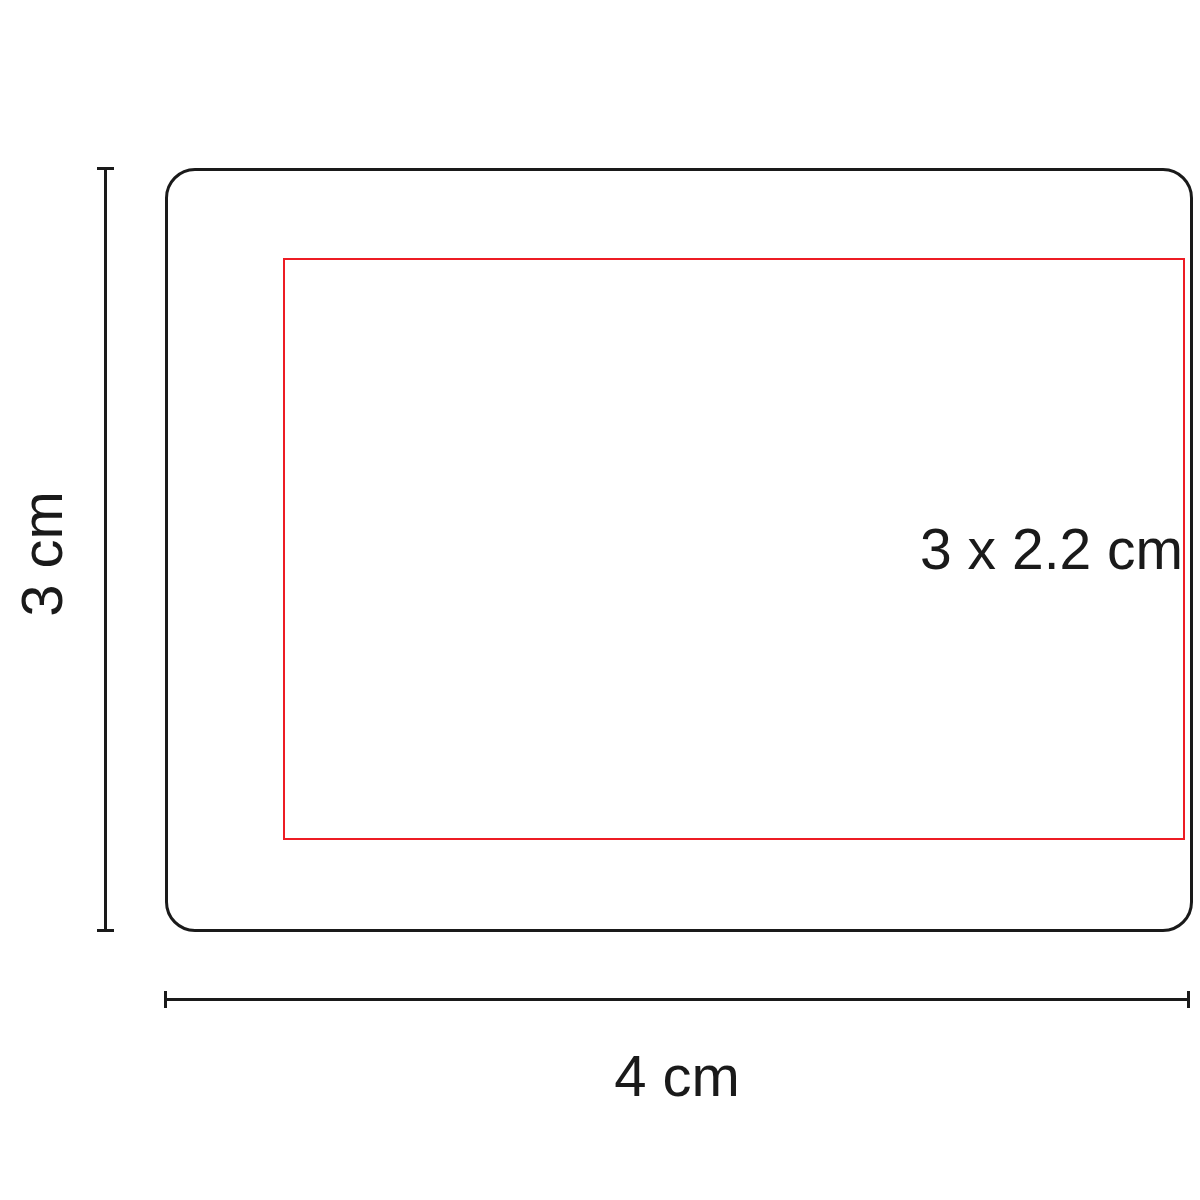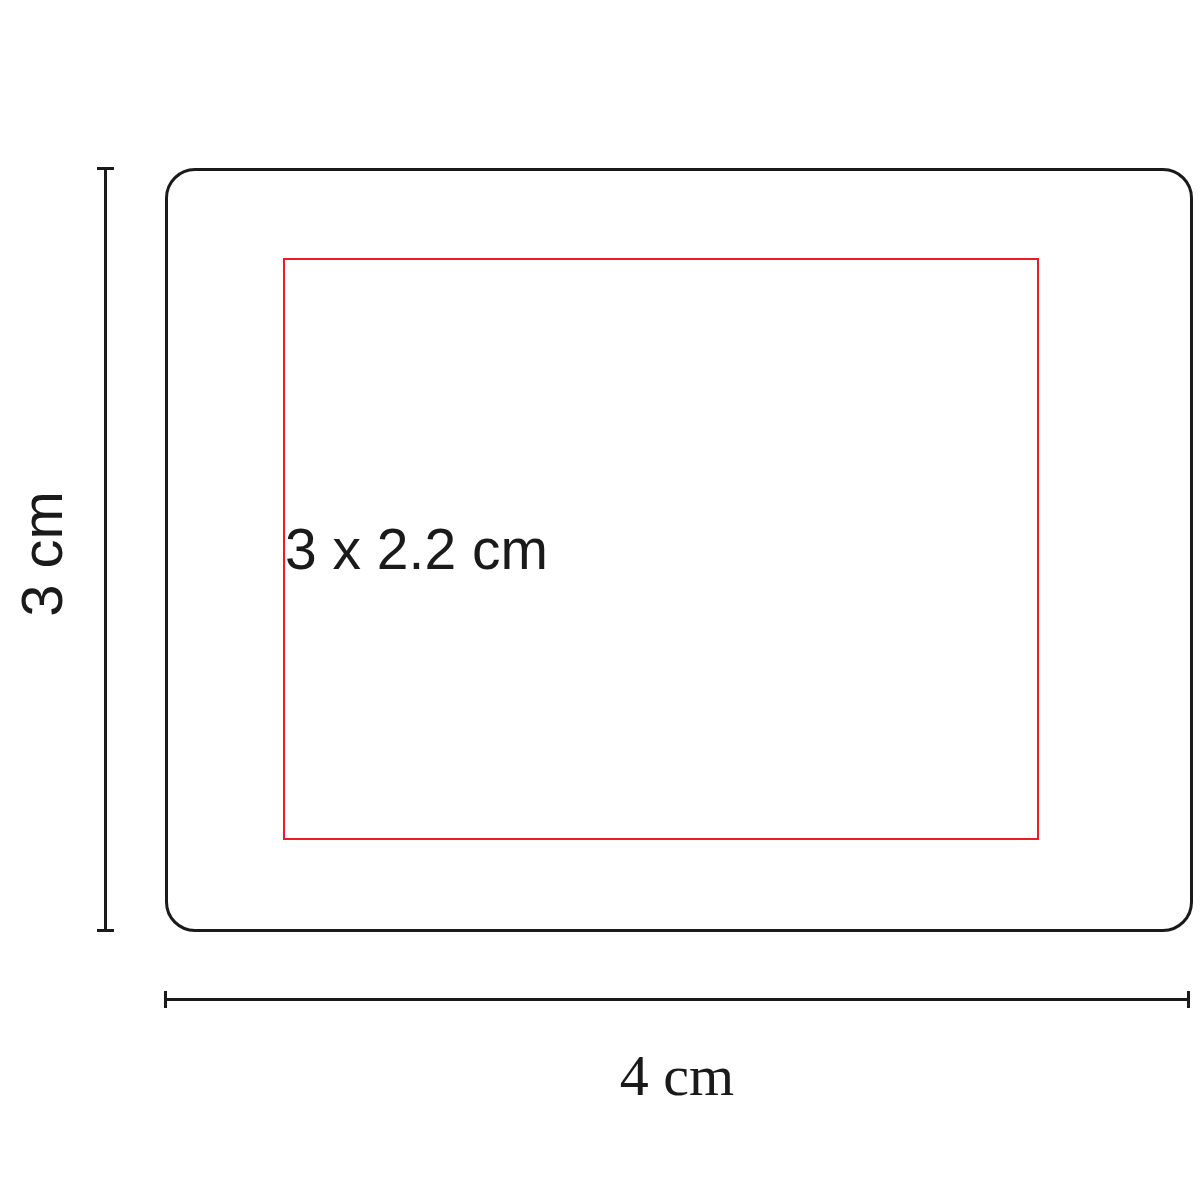--- a/index.html
+++ b/index.html
@@ -25,27 +25,27 @@
     box-sizing: border-box;
     border: 3px solid var(--outline, #1a1a1a);
     border-radius: 30px;
     background: transparent;
   }
   
   .imprint-rect {
     position: absolute;
     left: 283px;
     top: 258px;
-    width: 756px;
+    width: 902px;
     height: 582px;
     box-sizing: border-box;
     border: 2.5px solid var(--imprint, #ed1c24);
     display: flex;
     align-items: center;
-    justify-content: flex-start;
+    justify-content: flex-end;
   }
   .imprint-label {
     font-size: 57px;
     color: var(--text, #1a1a1a);
     white-space: nowrap;
     line-height: 1;
   }
   
   .dim-line, .dim-tick {
     position: absolute;
@@ -97,21 +97,20 @@
   }
   .height-label {
     left: 42px;
     top: 554px;
     transform: translate(-50%, -50%) rotate(-90deg);
   }
   .width-label {
     left: 677px;
     top: 1076px;
     transform: translate(-50%, -50%);
-    font-family: Liberation Serif, serif;
   }
 </style>
 </head>
 <body>
 
 <div class="canvas">
 
   <div>
     <div class="dim-tick v-dim-tick-top"></div>
     <div class="dim-line v-dim-line"></div>

